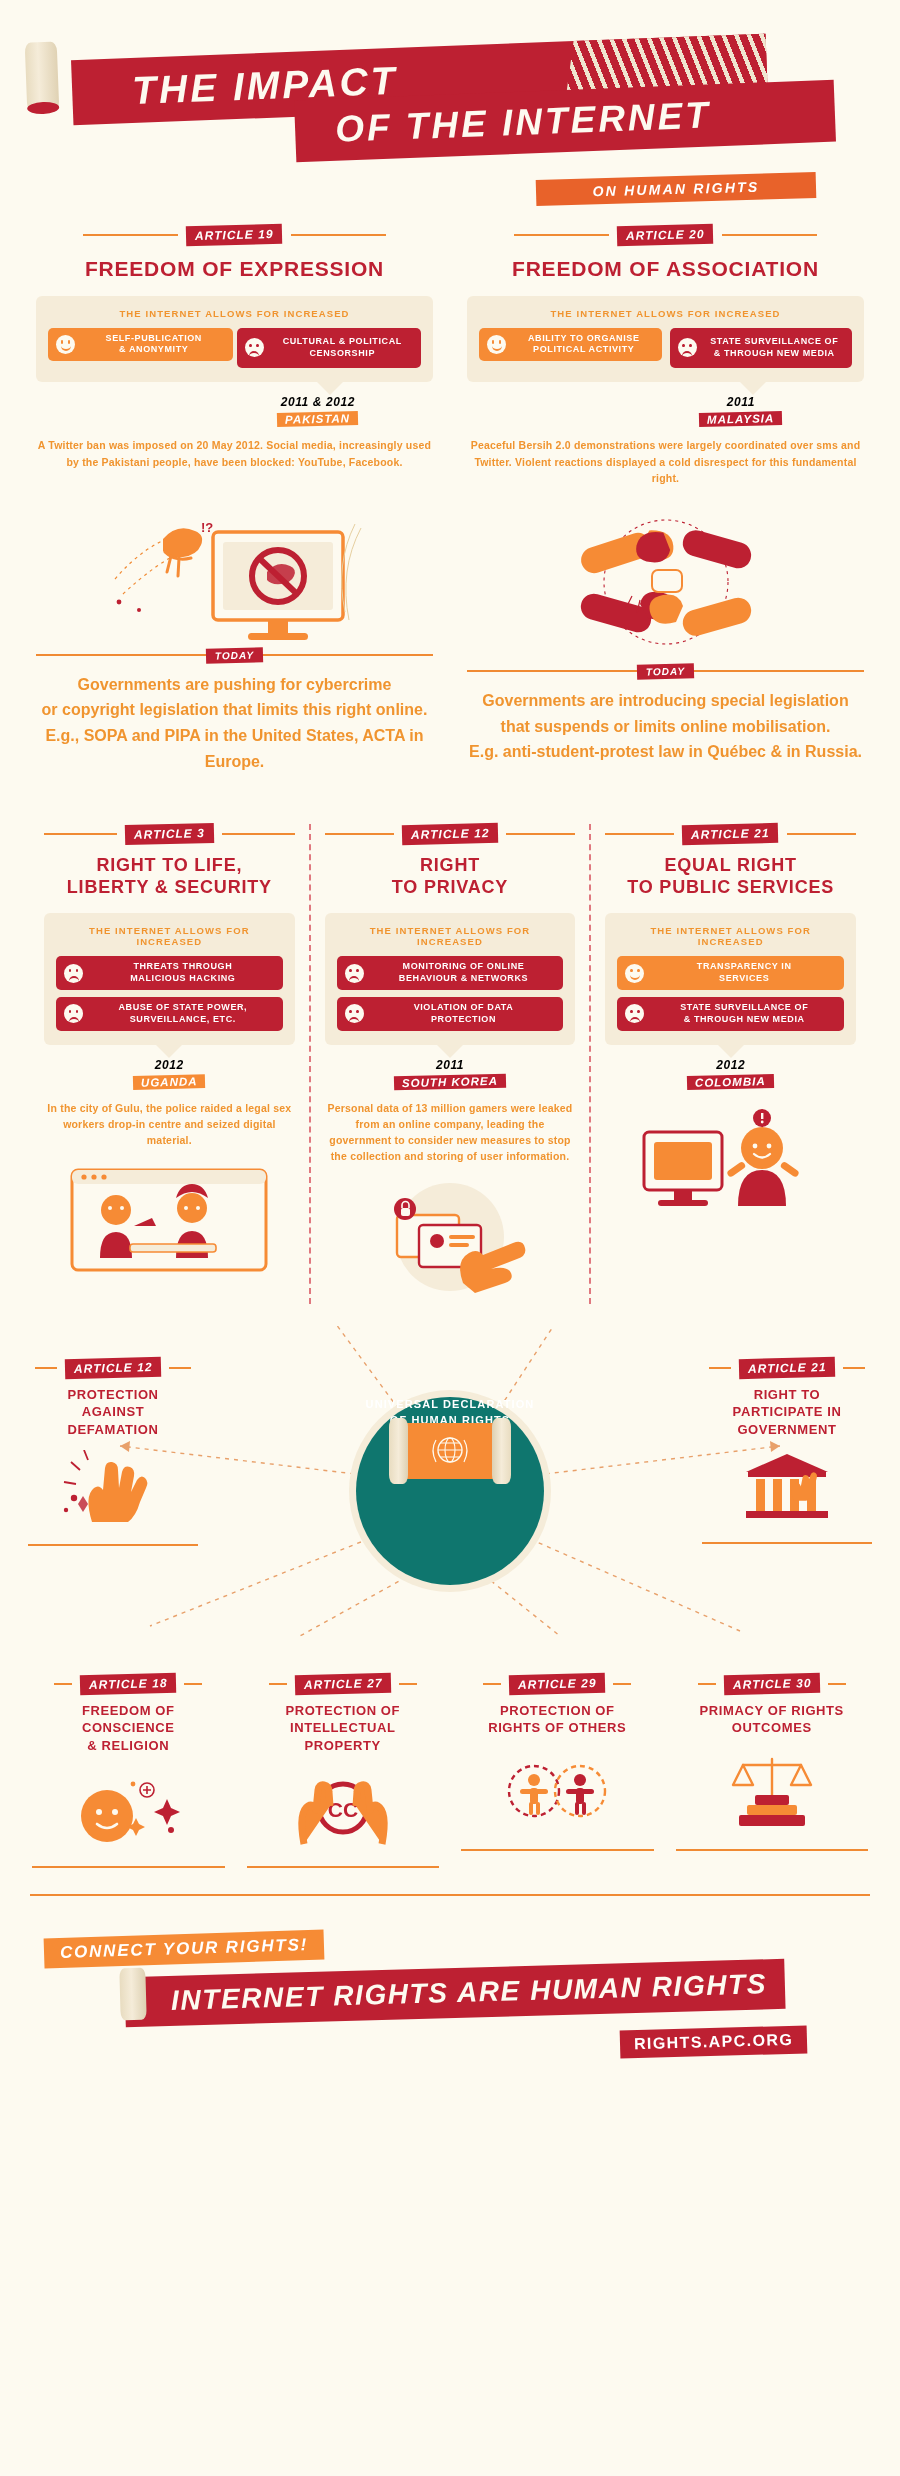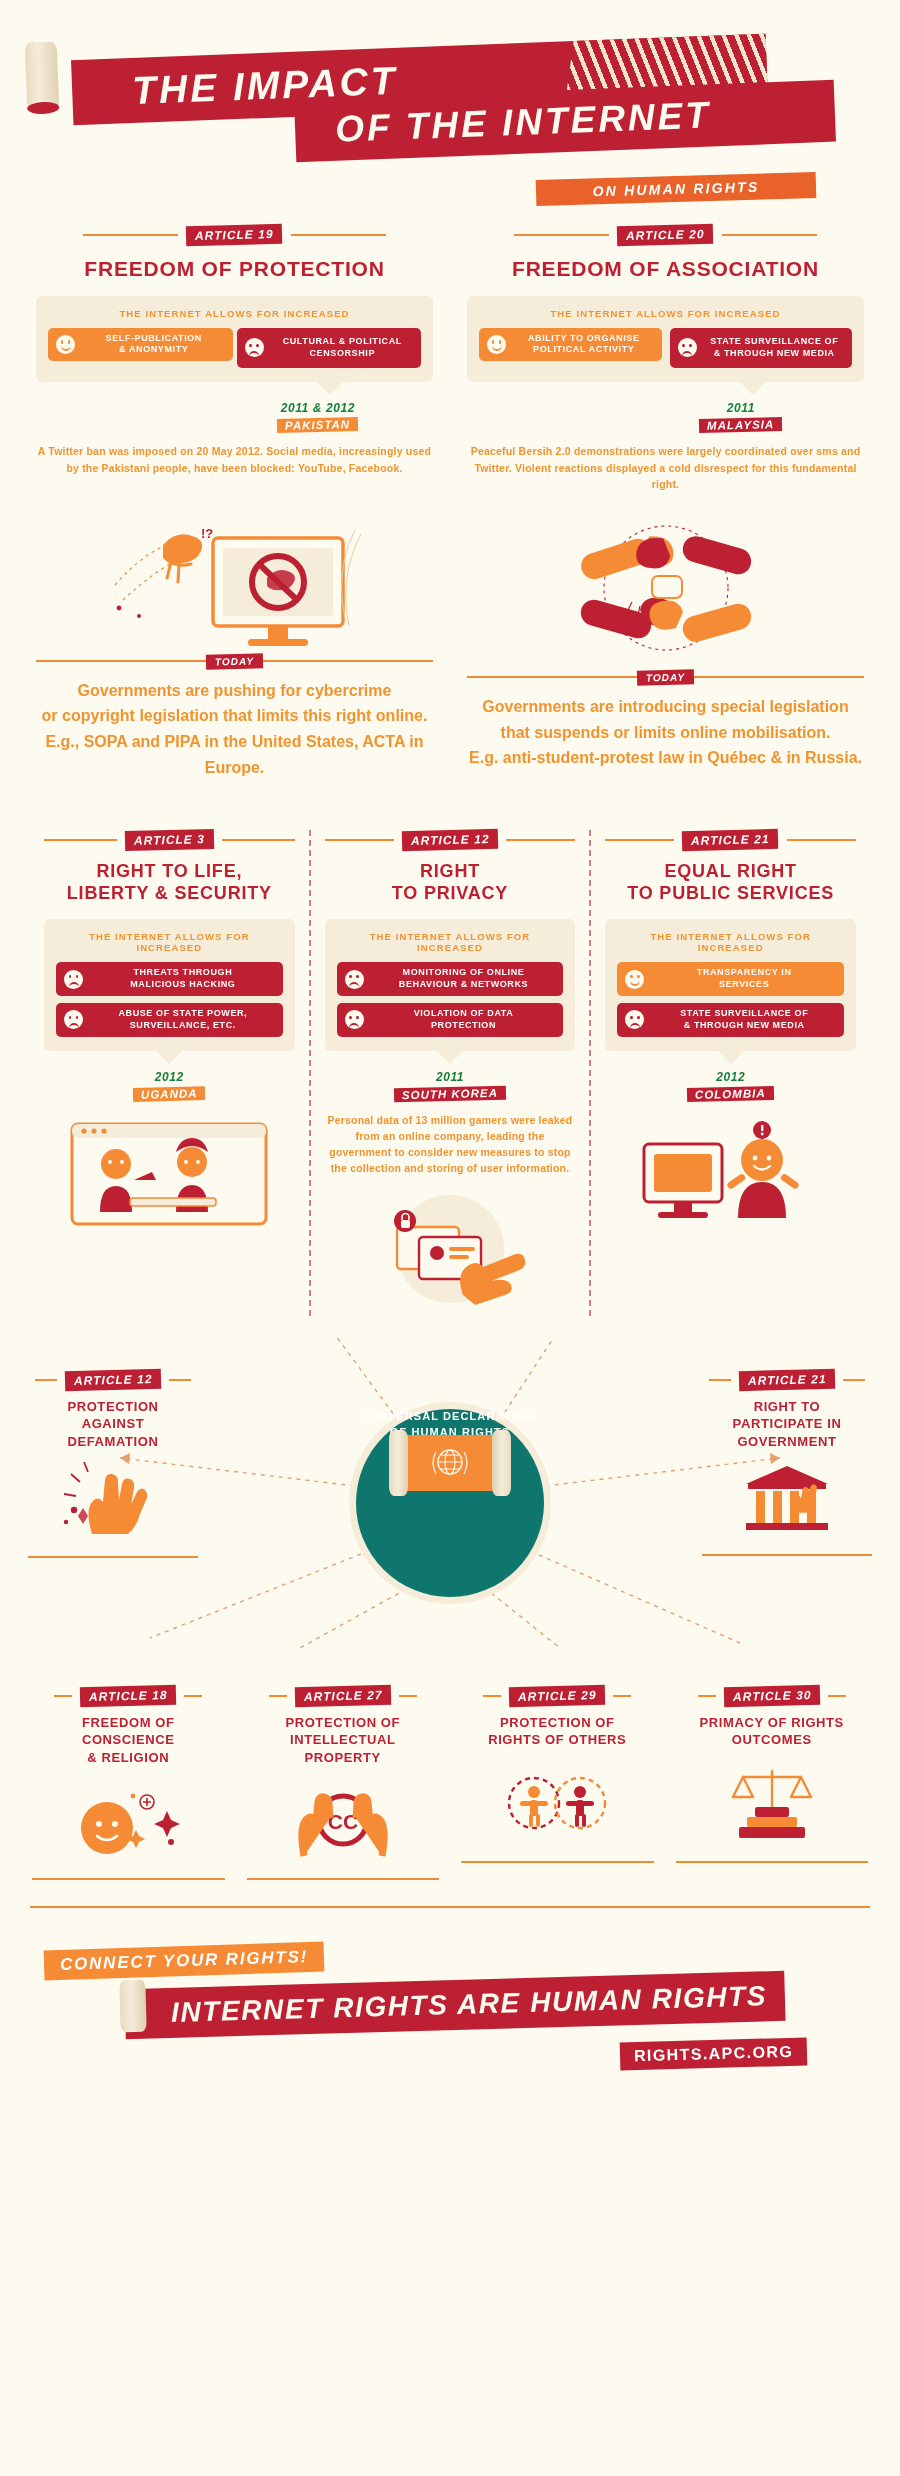--- a/index.html
+++ b/index.html
@@ -97,21 +97,21 @@
   }
   .pill.bad .face .m{ border-bottom-color:#bd2032; border-bottom:none; border-top:2.2px solid #bd2032; border-radius:10px 10px 0 0; top:12.5px; }
   .pill .lbl {
     color:#fff; font-size:9px; font-weight:700; letter-spacing:0.6px; line-height:1.32;
     text-align:center; flex:1;
   }
   .arrow-down {
     width:0;height:0;border-left:13px solid transparent;border-right:13px solid transparent;
     border-top:13px solid #f5ecd9; margin:0 auto;
   }
-  .year { color:#15803d; font-size:12px; font-style:italic; font-weight:700; text-align:center; margin-top:6px; letter-spacing:0.6px;}
+  .year { color:#000000; font-size:12px; font-style:italic; font-weight:700; text-align:center; letter-spacing:0.6px;}
   .country {
     display:inline-block; background:#f68b35; color:#fff; font-size:11.5px; font-weight:700;
     font-style:italic; letter-spacing:1px; padding:1px 8px; transform:rotate(-1.4deg); margin-top:3px;
   }
   .country.red { background:#bd2032; }
   .case-text {
     color:#f0942f; font-size:10.5px; line-height:1.55; text-align:center; margin-top:10px;
     font-weight:600; letter-spacing:0.2px;
   }
   .today-tag {
@@ -214,21 +214,21 @@
 
   <div class="sec-top">
     <div class="two-col">
 
       <div>
         <div class="art-tag-row">
           <div class="art-rule"></div>
           <div class="art-tag">ARTICLE 19</div>
           <div class="art-rule"></div>
         </div>
-        <div class="art-title">FREEDOM OF PROTECTION</div>
+        <div class="art-title">FREEDOM OF EXPRESSION</div>
 
         <div class="allow-box">
           <div class="allow-title">THE INTERNET ALLOWS FOR INCREASED</div>
           <div style="display:flex; gap:4px;">
             <div class="pill good" style="flex:1">
               <span class="face">
                   <i class="e l"></i>
                   <i class="e r"></i>
                   <i class="m"></i>
                 </span>
@@ -398,20 +398,21 @@
               <i class="m"></i>
             </span>
           <span class="lbl">ABUSE OF STATE POWER,<br>SURVEILLANCE, ETC.</span>
         </div>
       </div>
       <div>
           <div class="arrow-down"></div>
         </div>
       <div class="year">2012</div>
       <div class="textblk"><span class="country">UGANDA</span></div>
+      <div class="case-text">In the city of Gulu, the police raided a legal sex workers drop-in centre and seized digital material.</div>
       <div class="illus" style="height:125px">
         <svg class="icon-svg" width="210" height="120" viewBox="0 0 210 120">
           <rect x="8" y="8" width="194" height="100" rx="6" fill="#fdfaf0" stroke="#f68b35" stroke-width="3"></rect>
           <rect x="8" y="8" width="194" height="14" rx="6" fill="#f5ecd9"></rect>
           <circle cx="20" cy="15" r="2.6" fill="#f68b35"></circle>
             <circle cx="30" cy="15" r="2.6" fill="#f68b35"></circle>
             <circle cx="40" cy="15" r="2.6" fill="#f68b35"></circle>
 
           <circle cx="52" cy="48" r="15" fill="#f68b35"></circle>
           <path d="M36 96 q0 -26 16 -26 q16 0 16 26 z" fill="#bd2032"></path>

